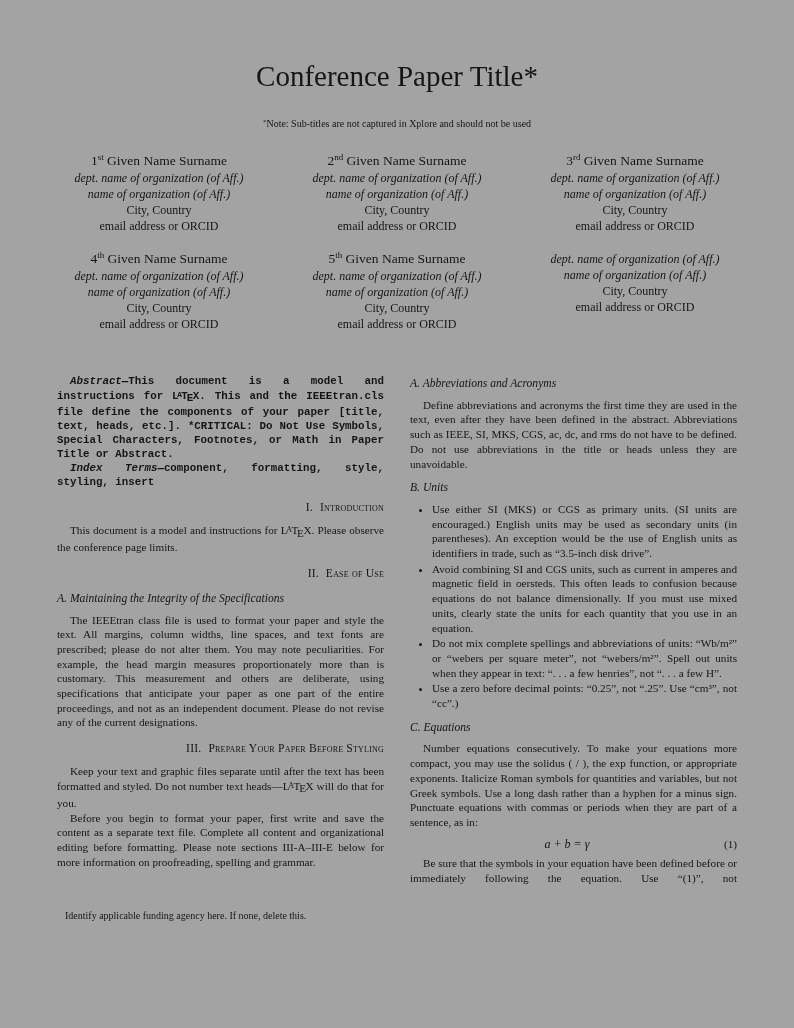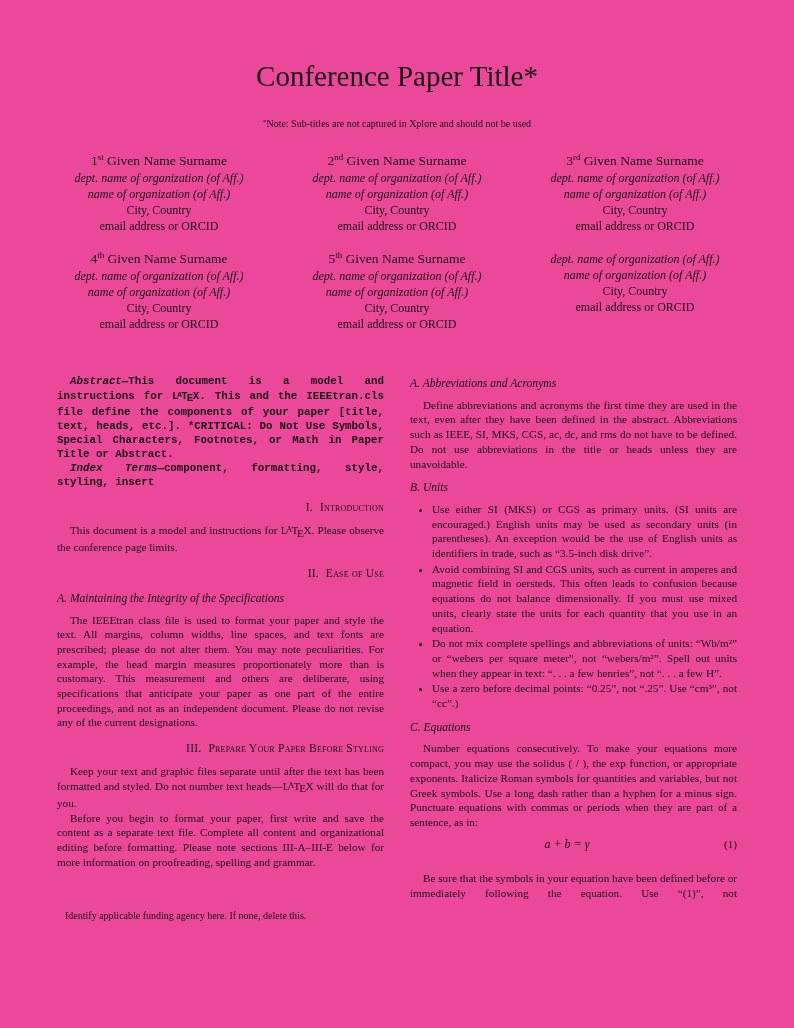--- a/index.html
+++ b/index.html
@@ -1,19 +1,19 @@
 <!DOCTYPE html>
 <html><head>
 <meta charset="utf-8">
 <style>
   html,body{margin:0;padding:0;background:#e8e8e8;}
   .page{
     position:relative;
     width:794px;height:1028px;
-    background:#ec4899;
+    background:#a3a3a3;
     color:#151515;
     font-family:"Liberation Serif","DejaVu Serif",serif;
     overflow:hidden;
     margin:0 auto;
   }
   
   .paper-title{
     position:absolute;top:60px;left:0;width:100%;
     text-align:center;font-size:29px;font-weight:normal;margin:0;
   }
@@ -47,21 +47,21 @@
     font-variant:small-caps;margin:12px 0 7px;letter-spacing:0.2px;
   }
   h3.section .num{margin-right:7px;}
   h4.subsection{
     font-weight:normal;font-style:italic;font-size:11.6px;
     text-align:left;margin:10px 0 6px;
   }
   .col-right h4.subsection:first-child{margin-top:3px;}
   ul.units{margin:1px 0 0;padding-left:22px;list-style:disc outside;}
   ul.units li{margin:0 0 1px;}
-  .equation{display:flex;align-items:baseline;margin:7px 0 20px;}
+  .equation{display:flex;align-items:baseline;margin:7px 0 5px;}
   .equation .expr{flex:1;text-align:center;font-style:italic;font-size:12px;}
   .equation .eqnum{font-size:11.2px;}
   .funding-note{
     margin-top:40px;font-size:10px;line-height:13px;
     text-align:left;text-indent:8px;
   }
   .justify-last{text-align-last:justify;}
   
   .latex .lA{font-size:0.72em;vertical-align:0.28em;margin-left:-0.16em;margin-right:-0.08em;}
   .latex .lE{vertical-align:-0.21em;margin-left:-0.1em;margin-right:-0.04em;}

